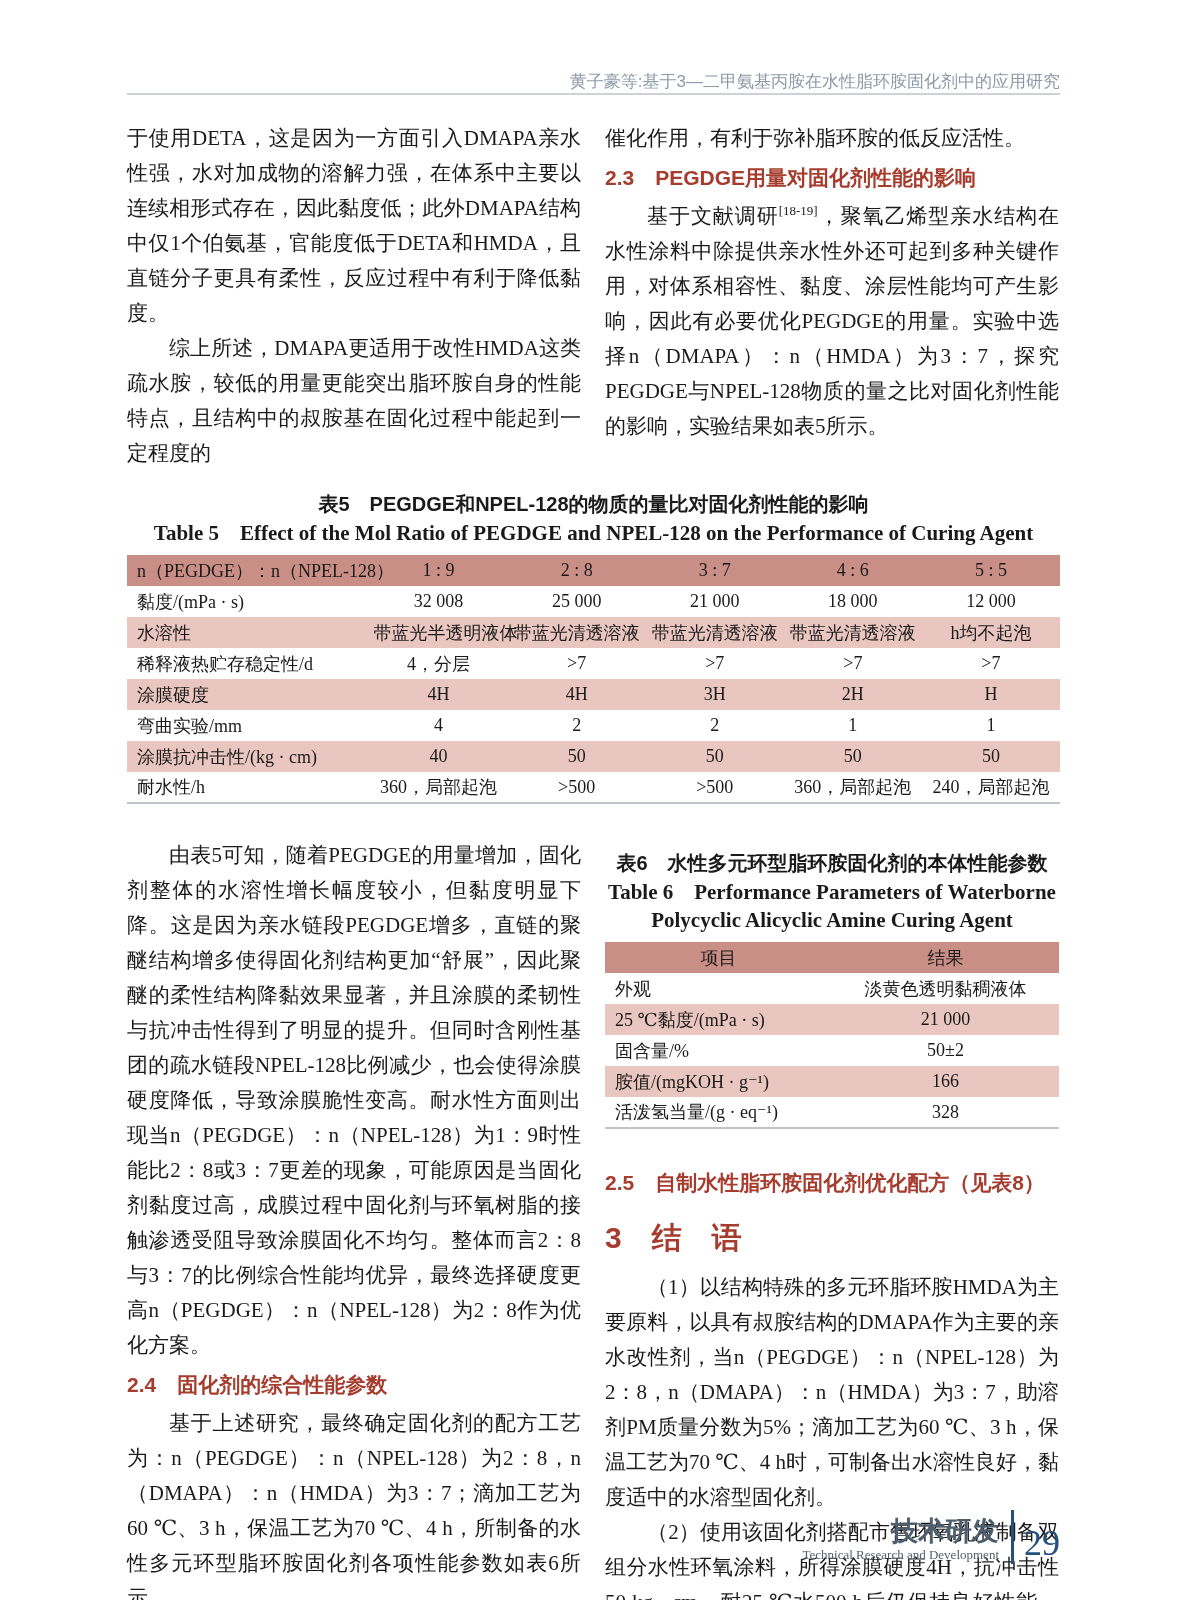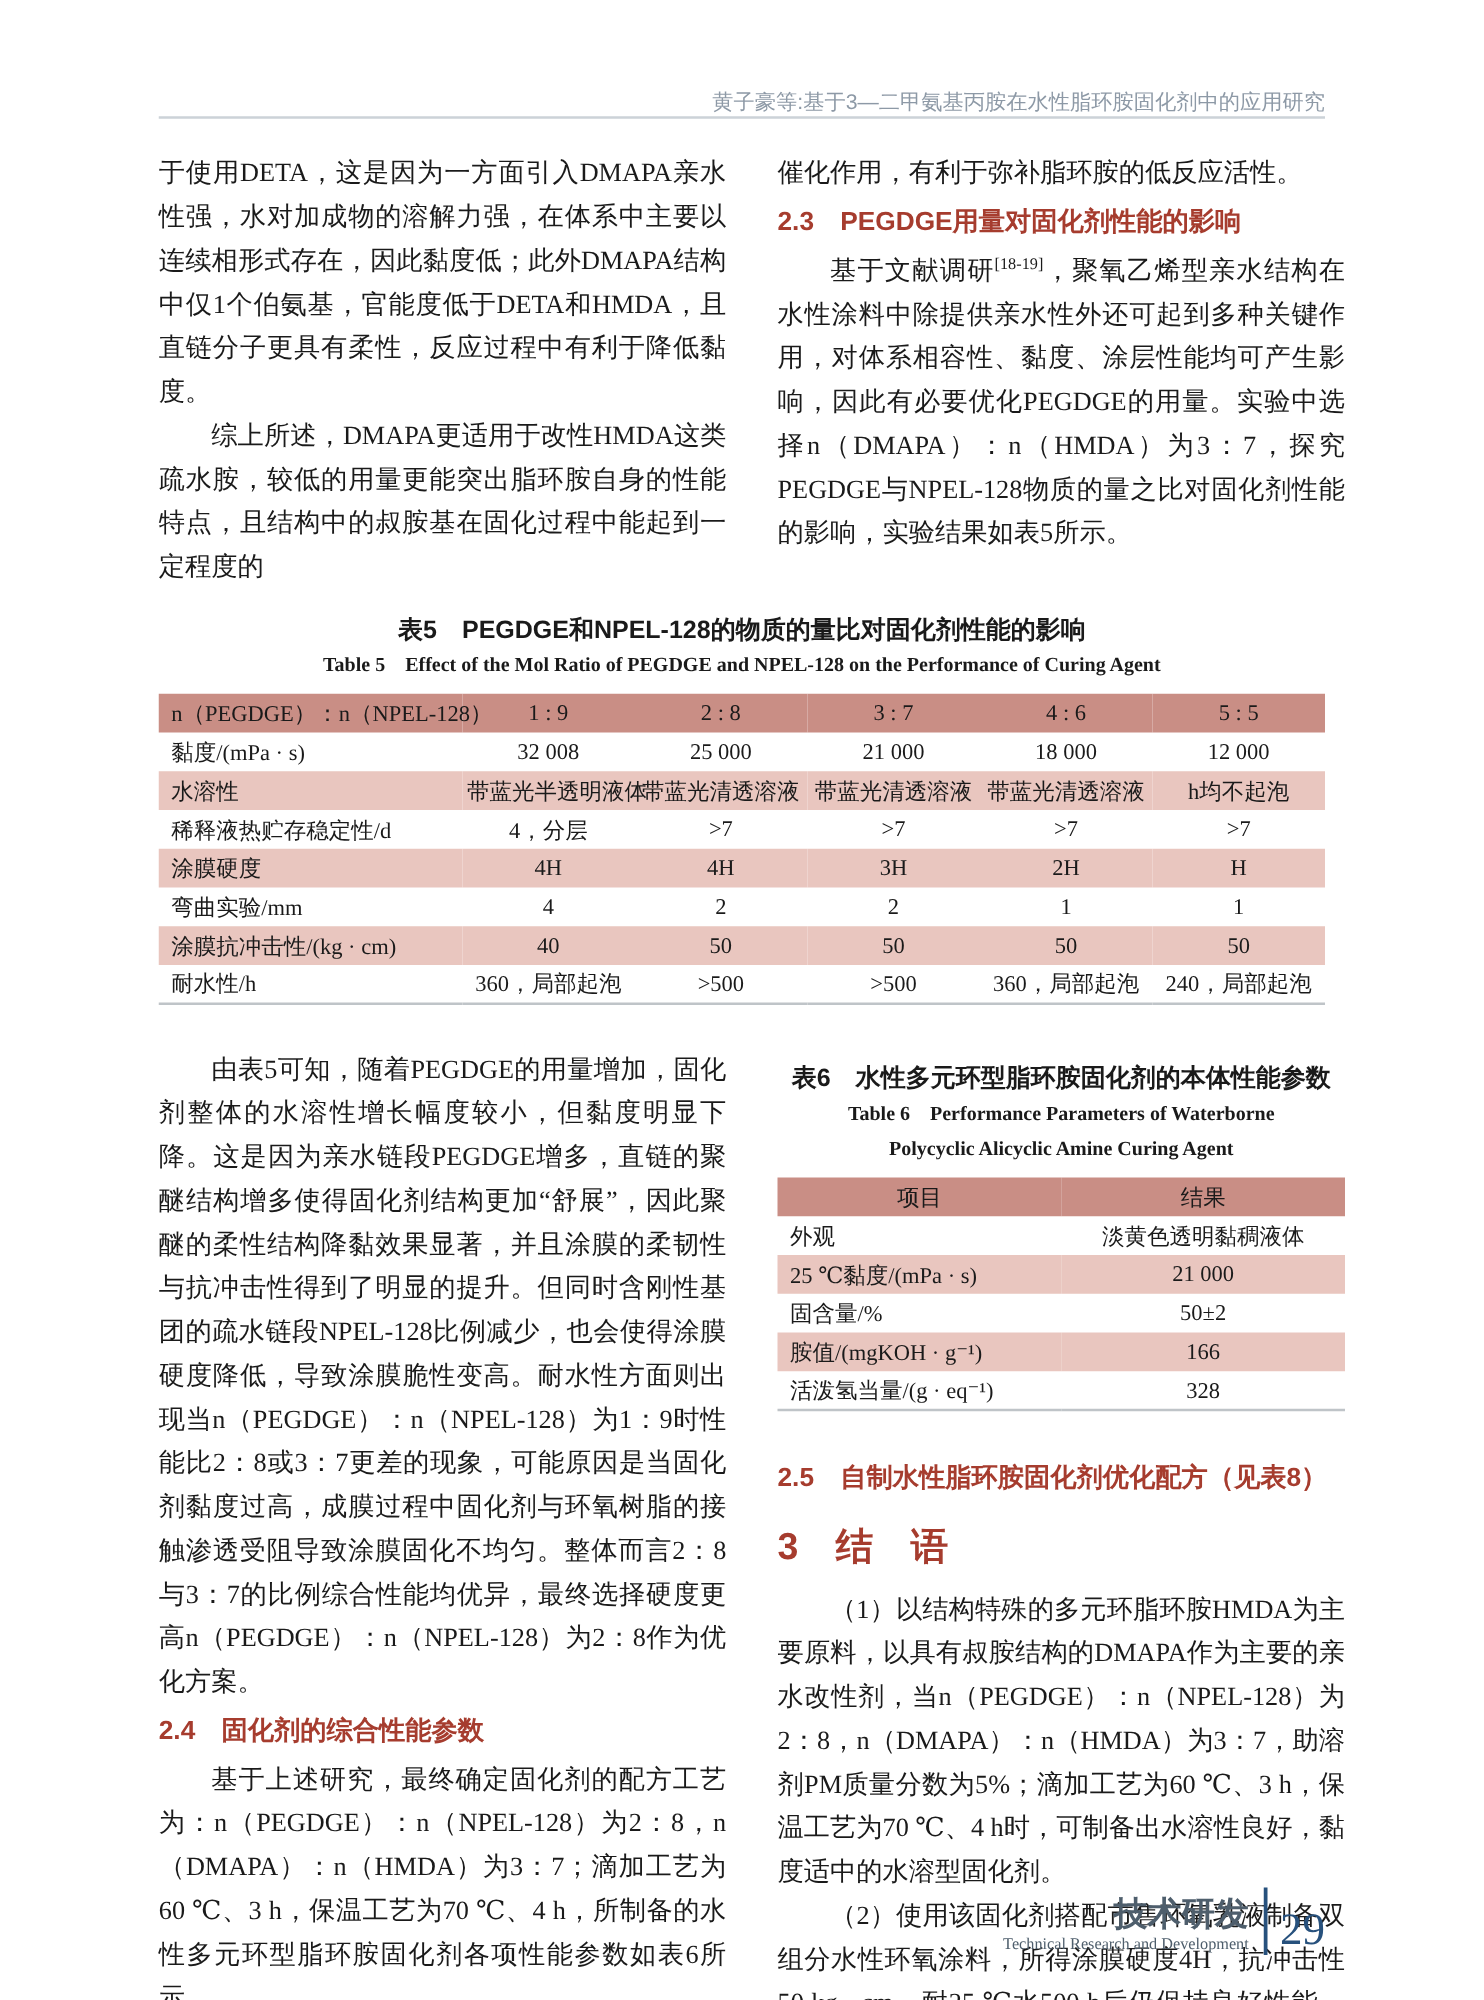--- a/index.html
+++ b/index.html
@@ -6,34 +6,34 @@
     --pinkDark:#c98e85; --pinkLight:#e9c6bf; --red:#a63c2e; --ink:#1a1a1a;
     --headGray:#8d99a6; --ruleGray:#ccd2d8; --footerGray:#4e5e6c; --navy:#27517d;
   }
   *{box-sizing:border-box; margin:0; padding:0;}
   body{width:1187px; height:1600px; background:#fff; position:relative;
        font-family:"Liberation Serif","DejaVu Serif",serif; color:var(--ink);}
   .page{position:absolute; inset:0; padding:70px 127px 0 127px;}
   .running-head{ text-align:right; color:var(--headGray); font-size:17px;
        font-family:"Liberation Sans","DejaVu Sans",sans-serif;
        border-bottom:2px solid var(--ruleGray);}
-  .cols{display:flex; gap:41px; margin-top:26px;}
+  .cols{display:flex; gap:24px; margin-top:26px;}
   .col{width:454px; flex:0 0 454px;}
   p.body{font-size:21px; line-height:35px; text-align:justify; text-justify:inter-character;}
   p.ind{text-indent:2em;}
   sup{font-size:13px; line-height:0;}
   .subhead{font-family:"Liberation Sans","DejaVu Sans",sans-serif; font-weight:bold;
        color:var(--red); font-size:21px; line-height:35px; margin:4px 0 4px 0;}
   .bighead{font-family:"Liberation Sans","DejaVu Sans",sans-serif; font-weight:bold;
        color:var(--red); font-size:30px; line-height:40px; margin:18px 0 12px 0;}
   
   .tbl-block{margin-top:18px;}
   .cap-cn{font-family:"Liberation Sans","DejaVu Sans",sans-serif; font-weight:bold;
        font-size:20px; text-align:center; line-height:30px;}
-  .cap-en{font-weight:bold; font-size:16px; text-align:center; line-height:28px;}
+  .cap-en{font-weight:bold; font-size:21px; text-align:center; line-height:28px;}
   table{border-collapse:collapse; width:100%; table-layout:fixed; margin-top:8px;}
   td,th{font-size:18px; height:31px; padding:1px 4px; white-space:nowrap; font-weight:normal;}
   .hdr td{background:var(--pinkDark);}
   .shade td{background:var(--pinkLight);}
   .lbl{text-align:left; padding-left:10px;}
   .val{text-align:center;}
   #table5 td:first-child{width:26%;}
   #table5 td:not(:first-child){width:14.8%;}
   #table6 td{width:50%;}
   #table6 .hdr td{text-align:center;}

